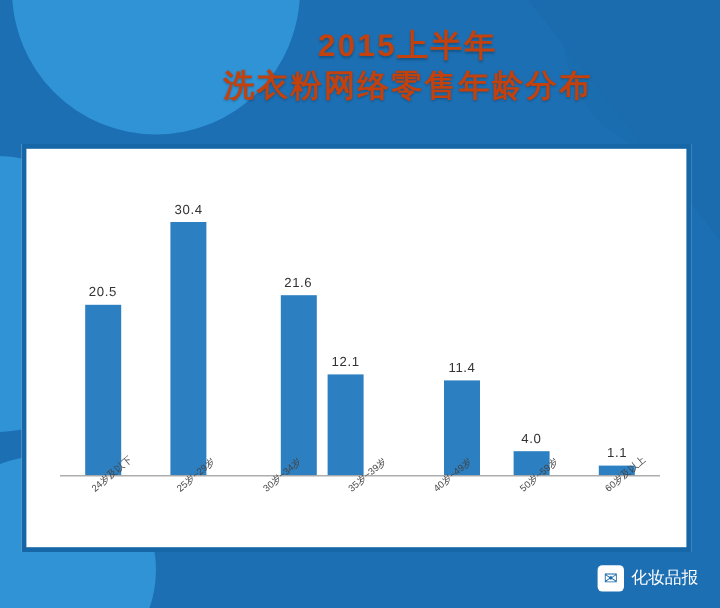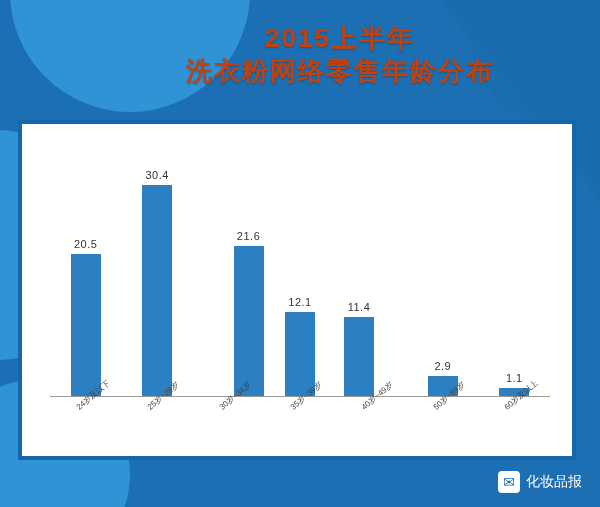--- a/index.html
+++ b/index.html
@@ -116,30 +116,30 @@
         <div class="bar-rect" style="height: 142px; background: rgb(44, 127, 192);"></div>
       </div>
       <div class="bar-slot" style="left: 92.1429px;">
         <div class="bar-value">30.4</div>
         <div class="bar-rect" style="height: 211px; background: rgb(44, 127, 192);"></div>
       </div>
       <div class="bar-slot" style="left: 163.571px; padding-left: 20px;">
         <div class="bar-value">21.6</div>
         <div class="bar-rect" style="height: 150px; background: rgb(44, 127, 192);"></div>
       </div>
-      <div class="bar-slot" style="left: 235px;">
+      <div class="bar-slot" style="left: 223px;">
         <div class="bar-value">12.1</div>
         <div class="bar-rect" style="height: 84px; background: rgb(44, 127, 192);"></div>
       </div>
-      <div class="bar-slot" style="left: 294px;">
+      <div class="bar-slot" style="left: 320px;">
         <div class="bar-value">11.4</div>
         <div class="bar-rect" style="height: 79px; background: rgb(44, 127, 192);"></div>
       </div>
       <div class="bar-slot" style="left: 377.857px;">
-        <div class="bar-value">2.9</div>
+        <div class="bar-value">4.0</div>
         <div class="bar-rect" style="height: 20px; background: rgb(44, 127, 192);"></div>
       </div>
       <div class="bar-slot" style="left: 449.286px; margin-top: 40px;">
         <div class="bar-value">1.1</div>
         <div class="bar-rect" style="height: 8px; background: rgb(44, 127, 192);"></div>
       </div>
     </div>
   <div id="axis-line"></div>
 <div class="tick-label" style="left: 51.7143px; top: 280px;">24岁及以下</div>
     <div class="tick-label" style="left: 123.143px; top: 280px;">25岁~29岁</div>

